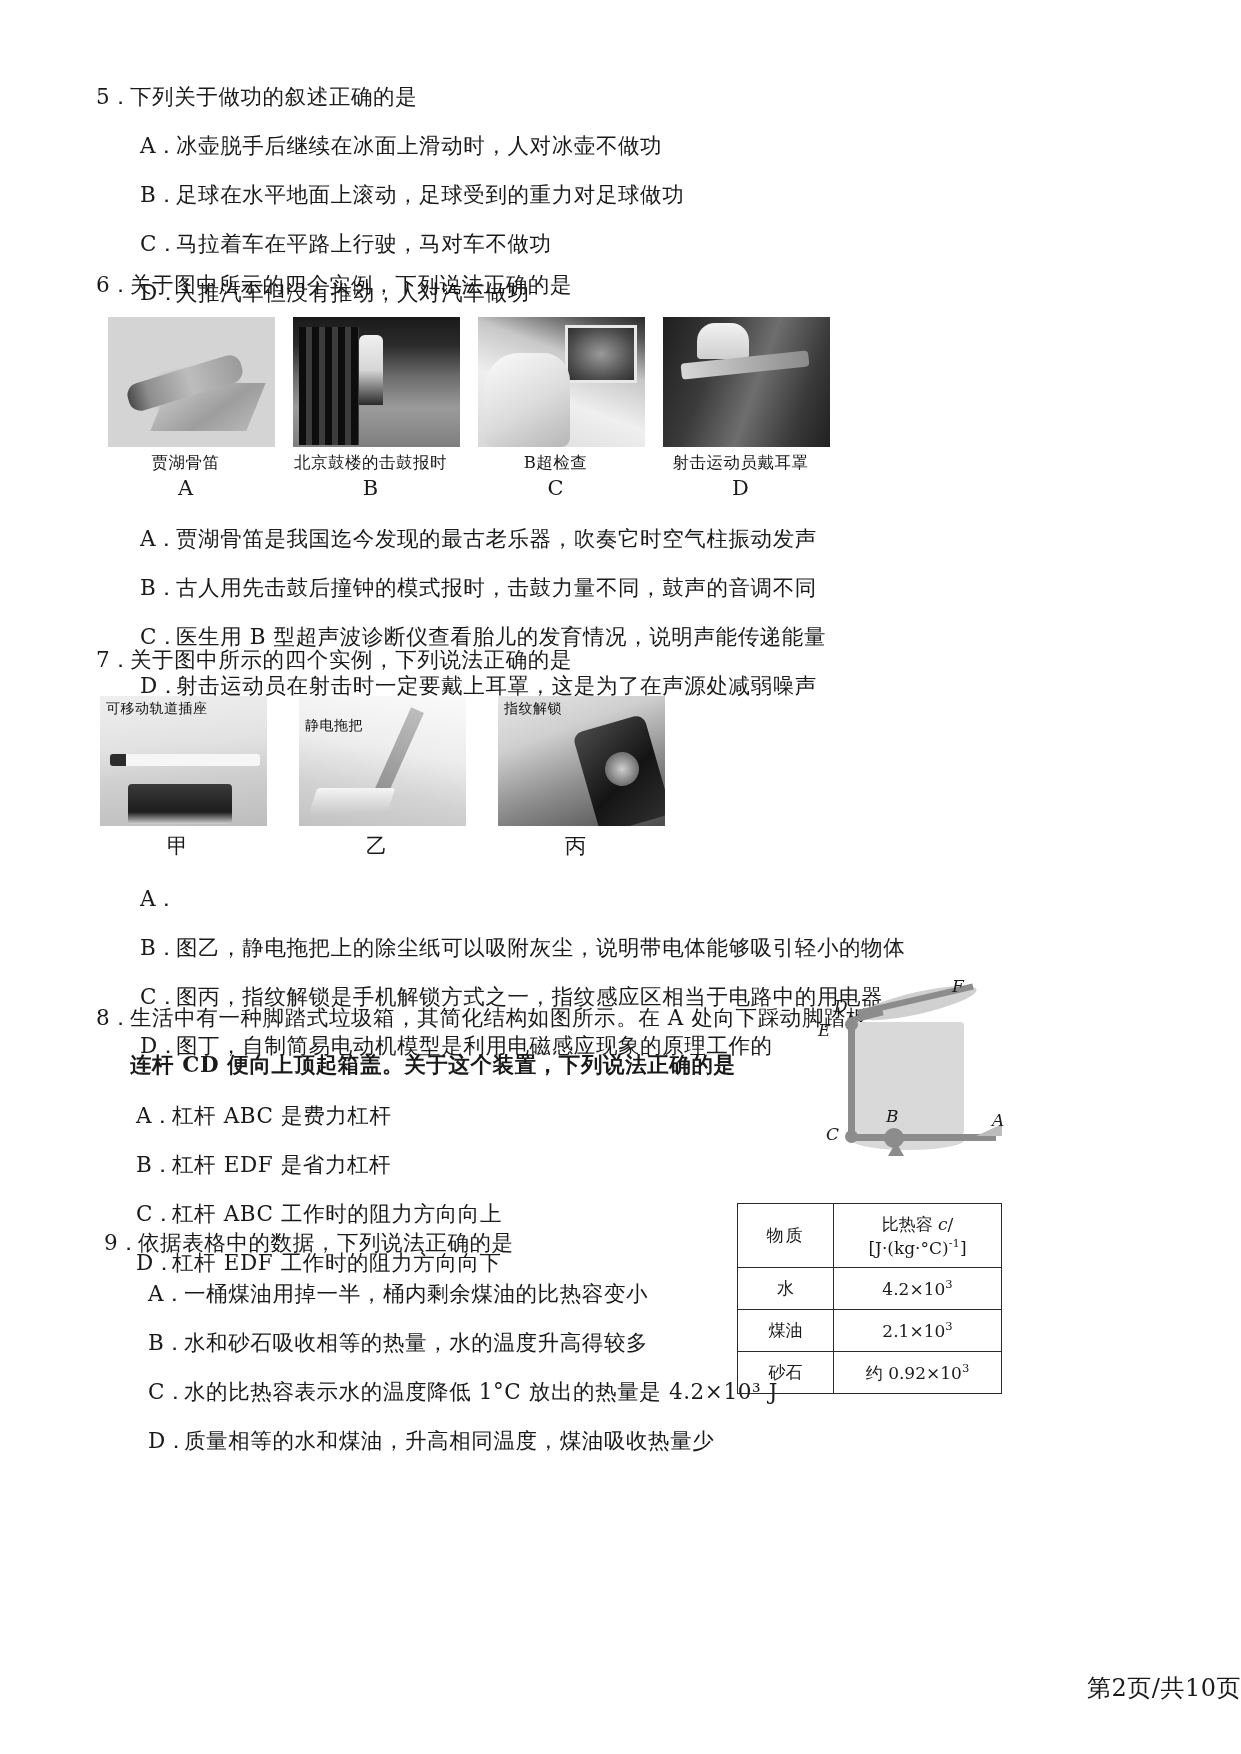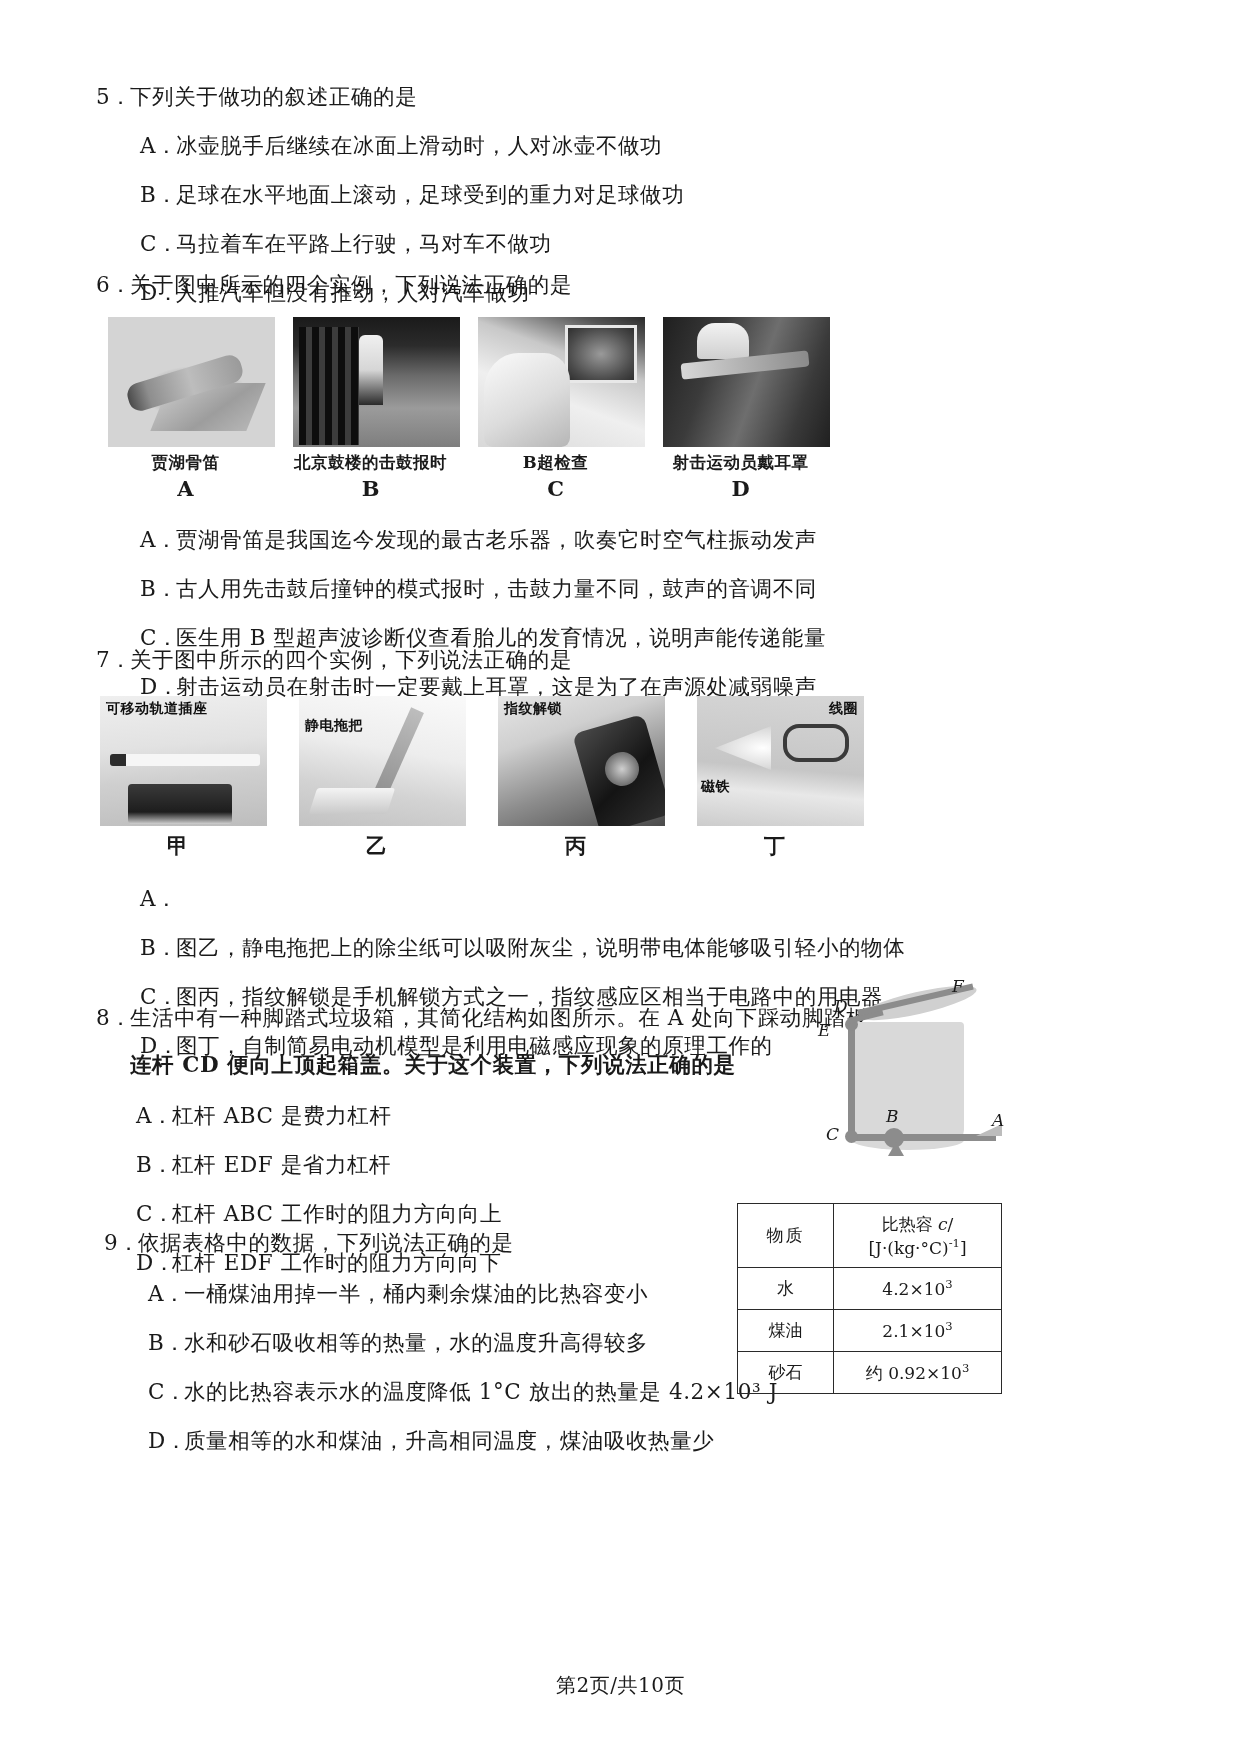--- a/index.html
+++ b/index.html
@@ -52,21 +52,21 @@
   }
   .italic { font-style: italic; }
 
   
   .figstrip {
     display: flex;
     margin-left: 108px;
     gap: 30px;
     margin-top: 18px;
   }
-  .figcell { width: 155px; font-weight: bold; }
+  .figcell { width: 155px; }
   .figbox {
     width: 167px;
     height: 130px;
     position: relative;
     overflow: hidden;
     background: #cfcfcf;
     filter: grayscale(1);
   }
   .figcap {
     text-align: center;
@@ -210,22 +210,22 @@
   .sh-table td.c1 { width: 96px; }
   .sh-table td.c2 { width: 168px; }
   .sh-hdr-mat { letter-spacing: 2px; }
   sup { font-size: 0.68em; vertical-align: super; }
 
   
   .footer {
     position: absolute;
     left: 0; right: 0;
     top: 1672px;
-    text-align: center;
-    font-size: 20px;
+    text-align: right;
+    font-size: 24px;
     letter-spacing: 0.5px;
   }
 </style>
 </head>
 <body>
 
 <div class="page">
 
   <div style="position:absolute; left:0; top:82px; width:100%;">
     <div class="qnum-row">
@@ -314,27 +314,20 @@
         <div class="figbox ph6">
           <span class="fig-overlay-label" style="left:6px; top:4px;margin-top:17px;">静电拖把</span>
         </div>
         <div class="figletter" style="margin-top:6px;">乙</div>
       </div>
       <div class="figcell">
         <div class="figbox ph7">
           <span class="fig-overlay-label" style="left:6px; top:4px;">指纹解锁</span>
         </div>
         <div class="figletter" style="margin-top:6px;">丙</div>
-      </div>
-      <div class="figcell">
-        <div class="figbox ph8">
-          <span class="fig-overlay-label" style="right:6px; top:4px;">线圈</span>
-          <span class="fig-overlay-label" style="left:4px; bottom:30px;">磁铁</span>
-        </div>
-        <div class="figletter" style="margin-top:6px;">丁</div>
       </div>
     </div>
 
     <div class="opt-row" style="margin-top:24px;">
       <span class="opt-letter">A．</span>
     </div>
     <div class="opt-row">
       <span class="opt-letter">B．</span>
       <span class="opt-text">图乙，静电拖把上的除尘纸可以吸附灰尘，说明带电体能够吸引轻小的物体</span>
     </div>

